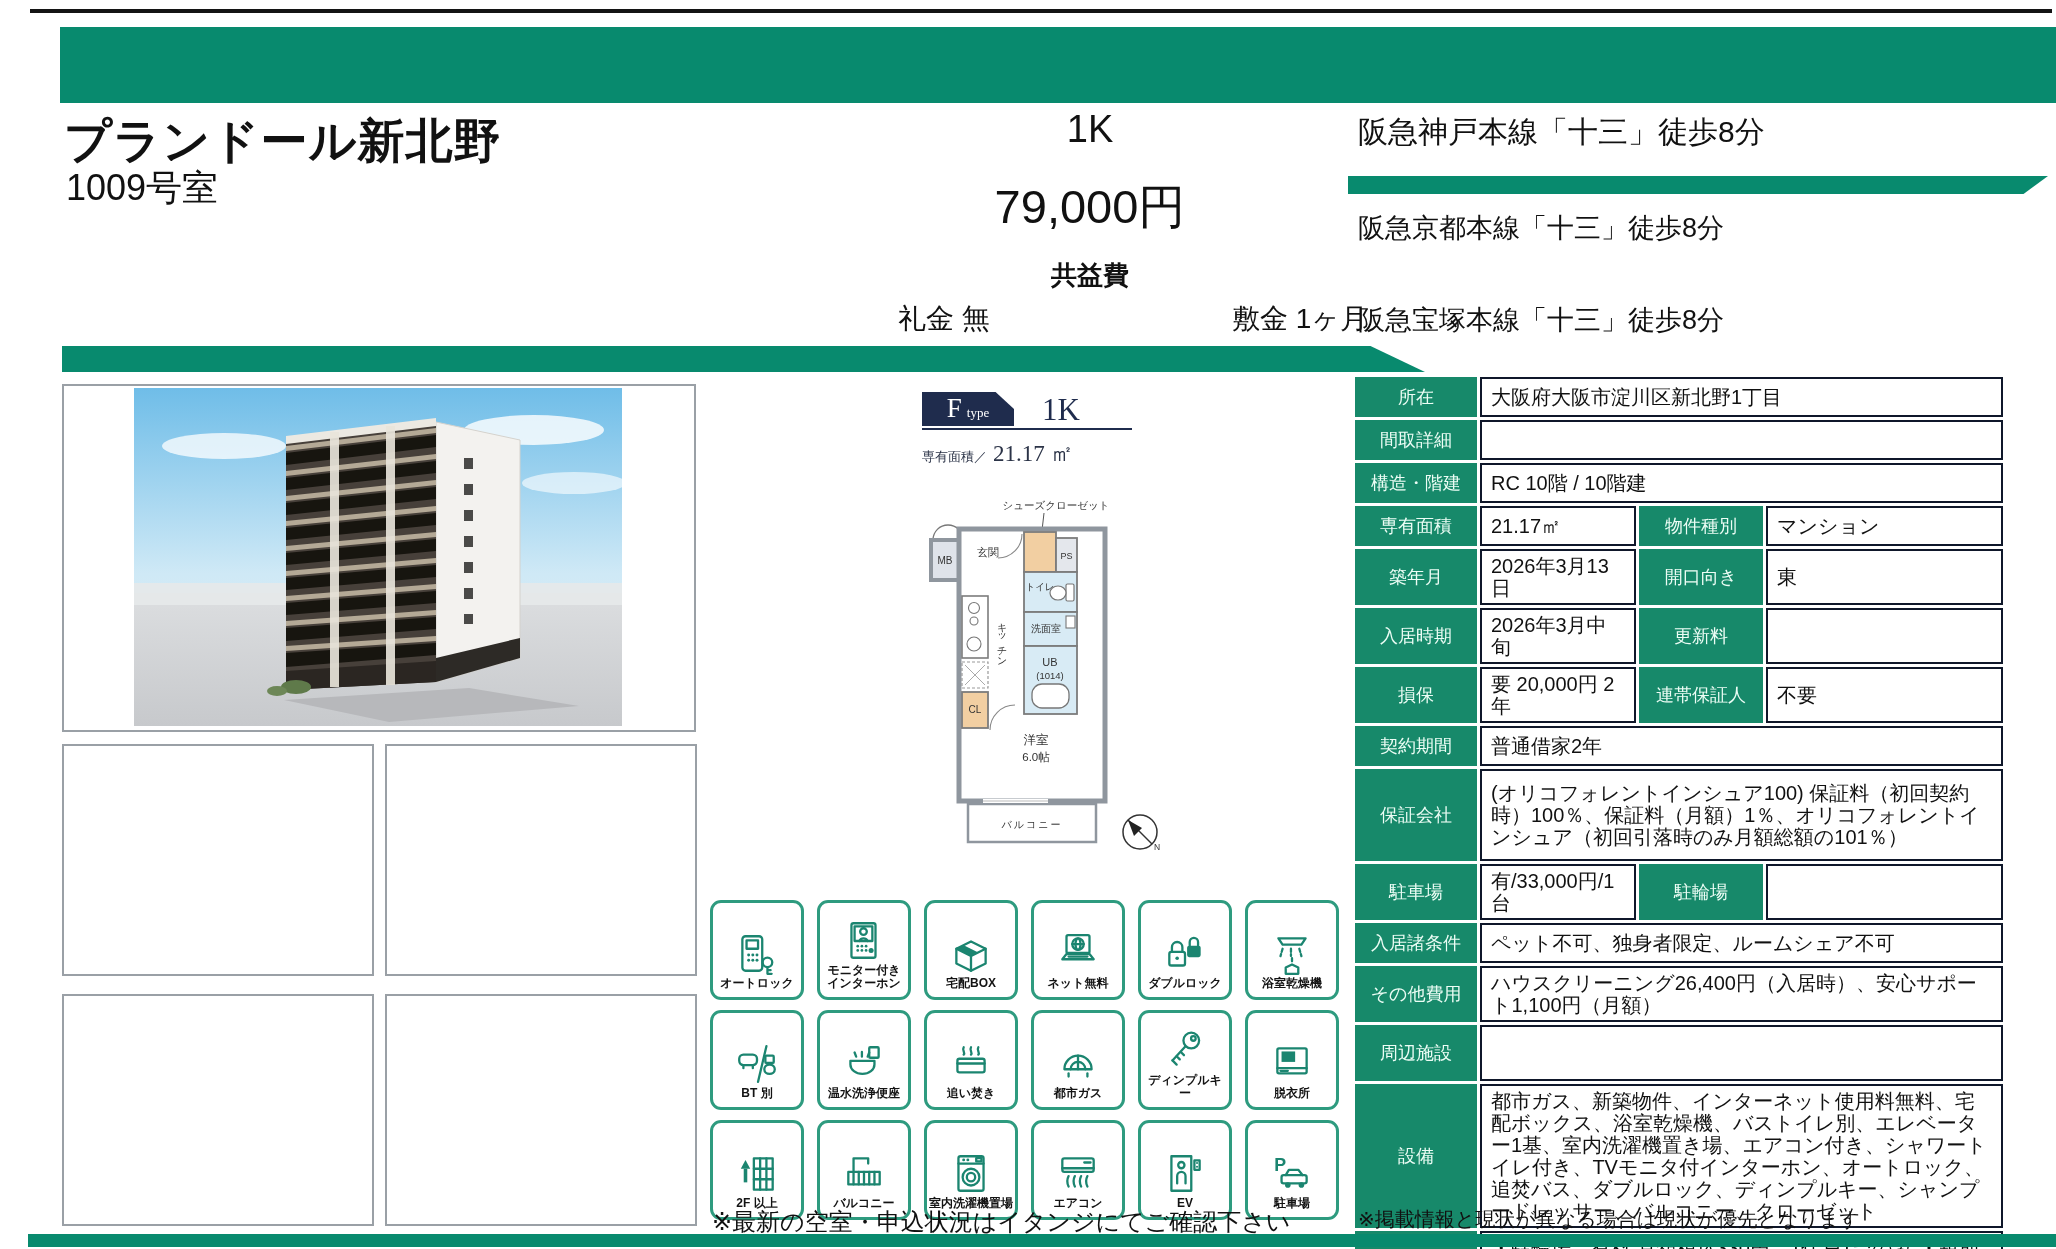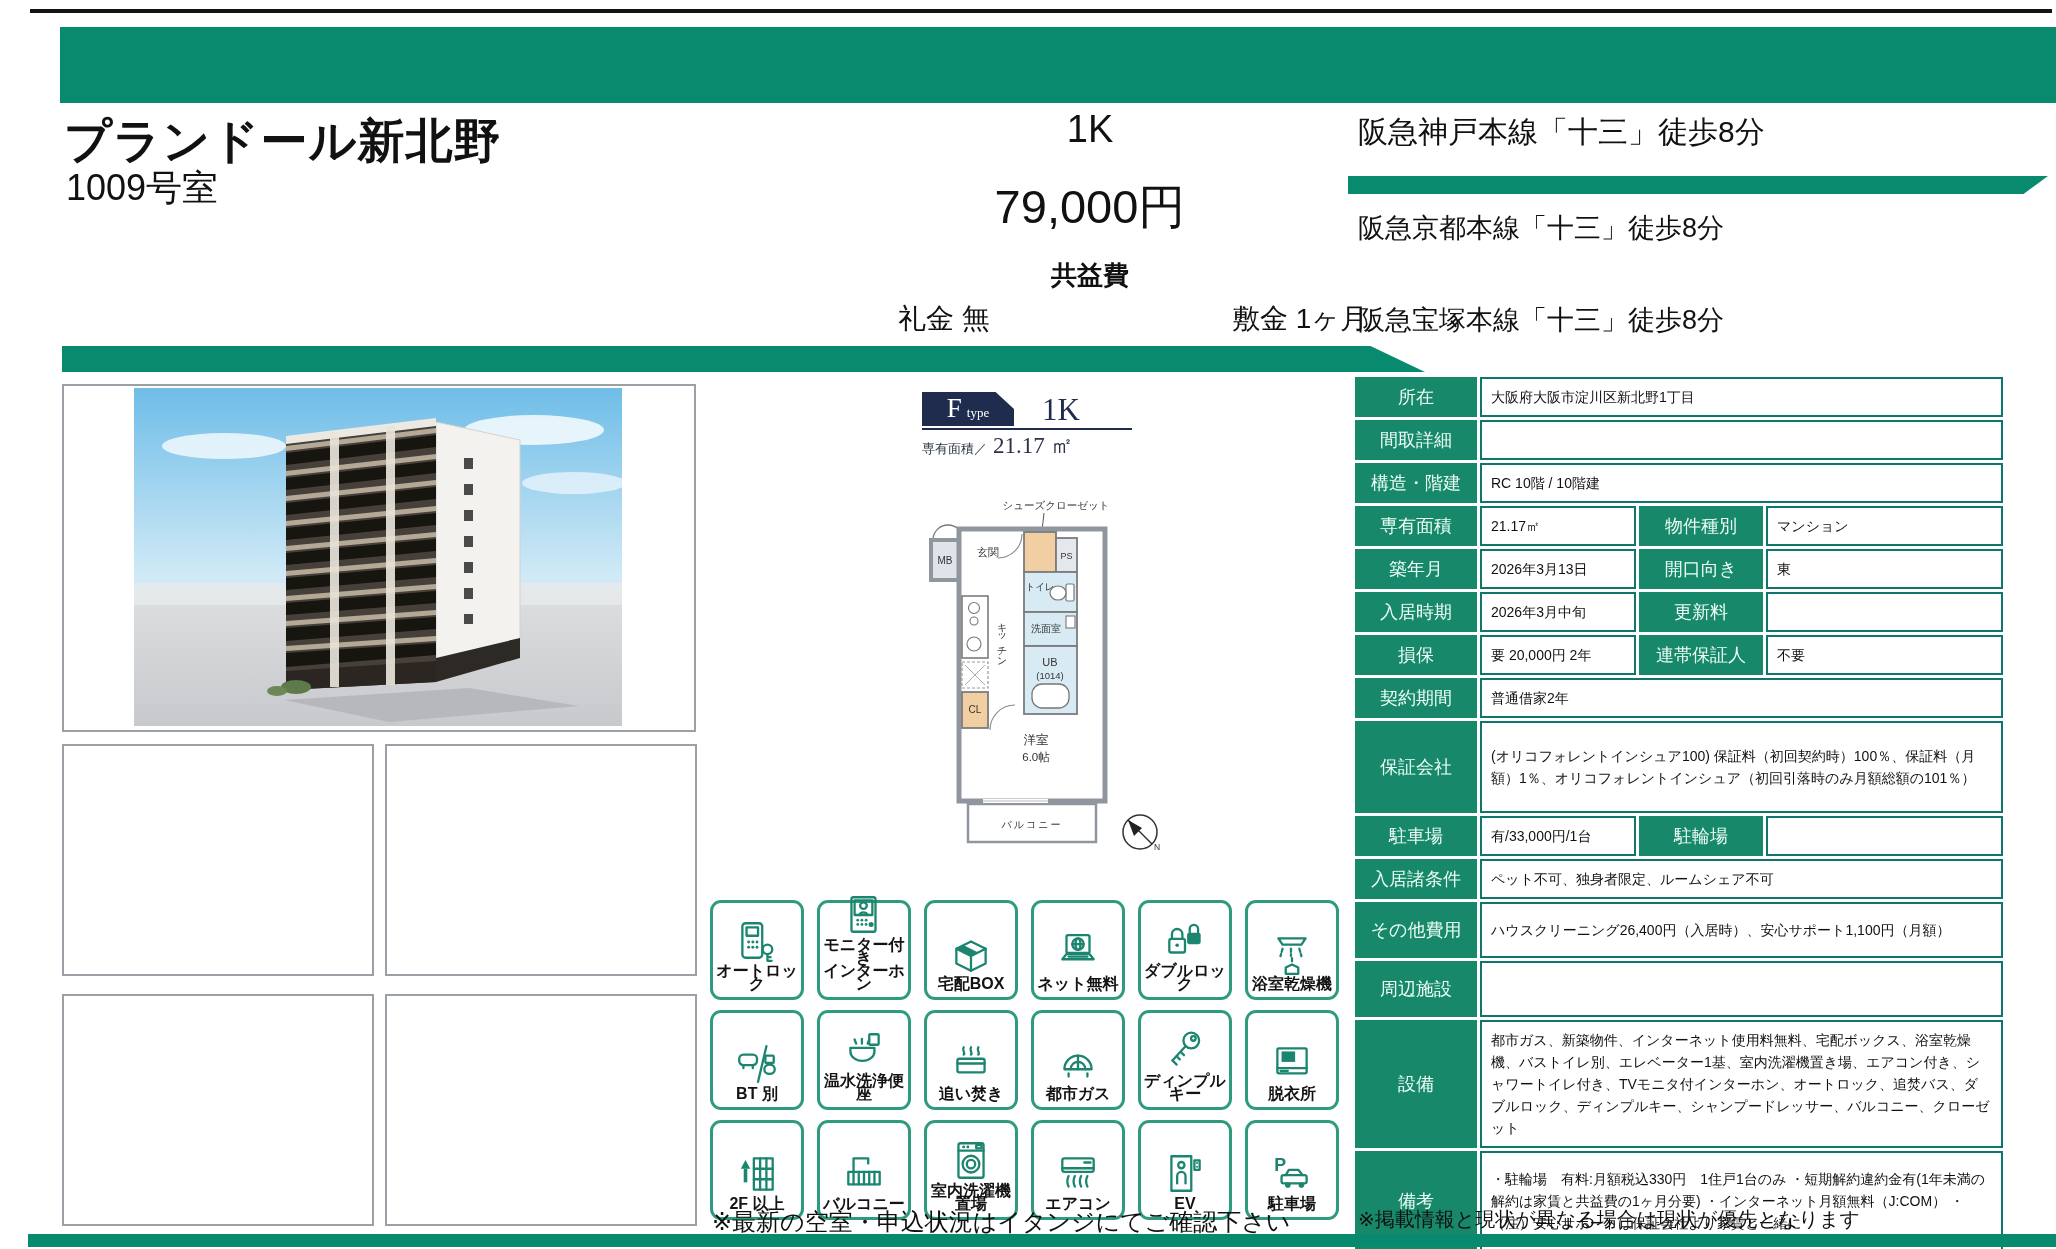--- a/index.html
+++ b/index.html
@@ -33,43 +33,43 @@
   .bsvg{position:absolute;left:70px;top:2px;}
   
   .fp-head{left:922px;top:392px;width:260px;}
   .fp-row{display:flex;align-items:flex-end;border-bottom:2px solid #1f2c4d;padding-bottom:2px;width:210px;}
   .ftype{background:#1f2c4d;color:#fff;width:92px;height:34px;display:flex;align-items:baseline;justify-content:center;gap:5px;
          clip-path:polygon(0 0,80% 0,100% 50%,100% 100%,0 100%);
          font-family:"Liberation Serif","DejaVu Serif",serif;}
   .ftype .F{font-size:27px;line-height:32px;}
   .ftype .tw{font-size:13px;line-height:26px;}
   .fk{font-family:"Liberation Serif","DejaVu Serif",serif;color:#1f2c4d;font-size:31px;margin-left:28px;line-height:32px;}
-  .farea{color:#2b3347;font-size:13px;display:flex;align-items:baseline;gap:6px;}
+  .farea{margin-top:8px;color:#2b3347;font-size:13px;display:flex;align-items:baseline;gap:6px;}
   .farea b{font-family:"Liberation Serif","DejaVu Serif",serif;font-size:23px;font-weight:500;}
   .plan{left:928px;top:498px;}
   .plan text{fill:#333;font-family:"Liberation Sans","DejaVu Sans",sans-serif;}
   
   .amgrid{left:710px;top:900px;width:640px;display:grid;grid-template-columns:repeat(6,94px);
           grid-auto-rows:100px;gap:10px 13px;position:absolute;}
   .am{border:3px solid #2e9b7f;border-radius:11px;background:#fff;display:flex;flex-direction:column;
       align-items:center;justify-content:flex-end;padding:4px 2px 7px;box-sizing:border-box;}
   .ami{width:46px;height:46px;flex:none;}
   .ami rect,.ami circle,.ami line,.ami path,.ami polygon,.ami polyline,.ami ellipse{
       stroke:#1b8570;stroke-width:2.2;fill:none;stroke-linecap:round;stroke-linejoin:round;}
   .ami .f{fill:#1b8570;stroke:none;}
   .ami .ft{fill:#1b8570;stroke:none;font-weight:bold;font-family:"Liberation Sans",sans-serif;}
-  .aml{font-size:16px;font-weight:700;line-height:13px;text-align:center;color:#131313;}
+  .aml{font-size:12px;font-weight:700;line-height:13px;text-align:center;color:#131313;}
   .aml span{display:block;}
   
   .table{left:1355px;top:377px;width:648px;position:absolute;}
   .tr{display:flex;gap:3px;margin-bottom:3px;}
   .tl{width:122px;flex:none;background:#17896a;color:#ecfdf5;display:flex;align-items:center;
       justify-content:center;text-align:center;font-size:18px;line-height:20px;padding:2px;box-sizing:border-box;}
   .tl2{width:124px;}
-  .tv{border:2px solid #0f766e;background:#fff;padding:4px 9px;font-size:14px;line-height:22px;
+  .tv{border:2px solid #0f172a;background:#fff;padding:4px 9px;font-size:20px;line-height:22px;
       display:flex;align-items:center;box-sizing:border-box;}
   .grow{flex:1;}
   .w196{width:156px;flex:none;}
   .h40{min-height:40px;} .h92{min-height:92px;} .h56{min-height:56px;}
   .h128{min-height:128px;} .h100{min-height:100px;}
   
   .noteL{left:712px;top:1206px;font-size:24px;font-weight:500;}
   .noteR{left:1358px;top:1206px;font-size:20px;font-weight:500;}
   .botbar{left:28px;top:1234px;width:2028px;height:13px;background:#088a6e;}
 </style>

